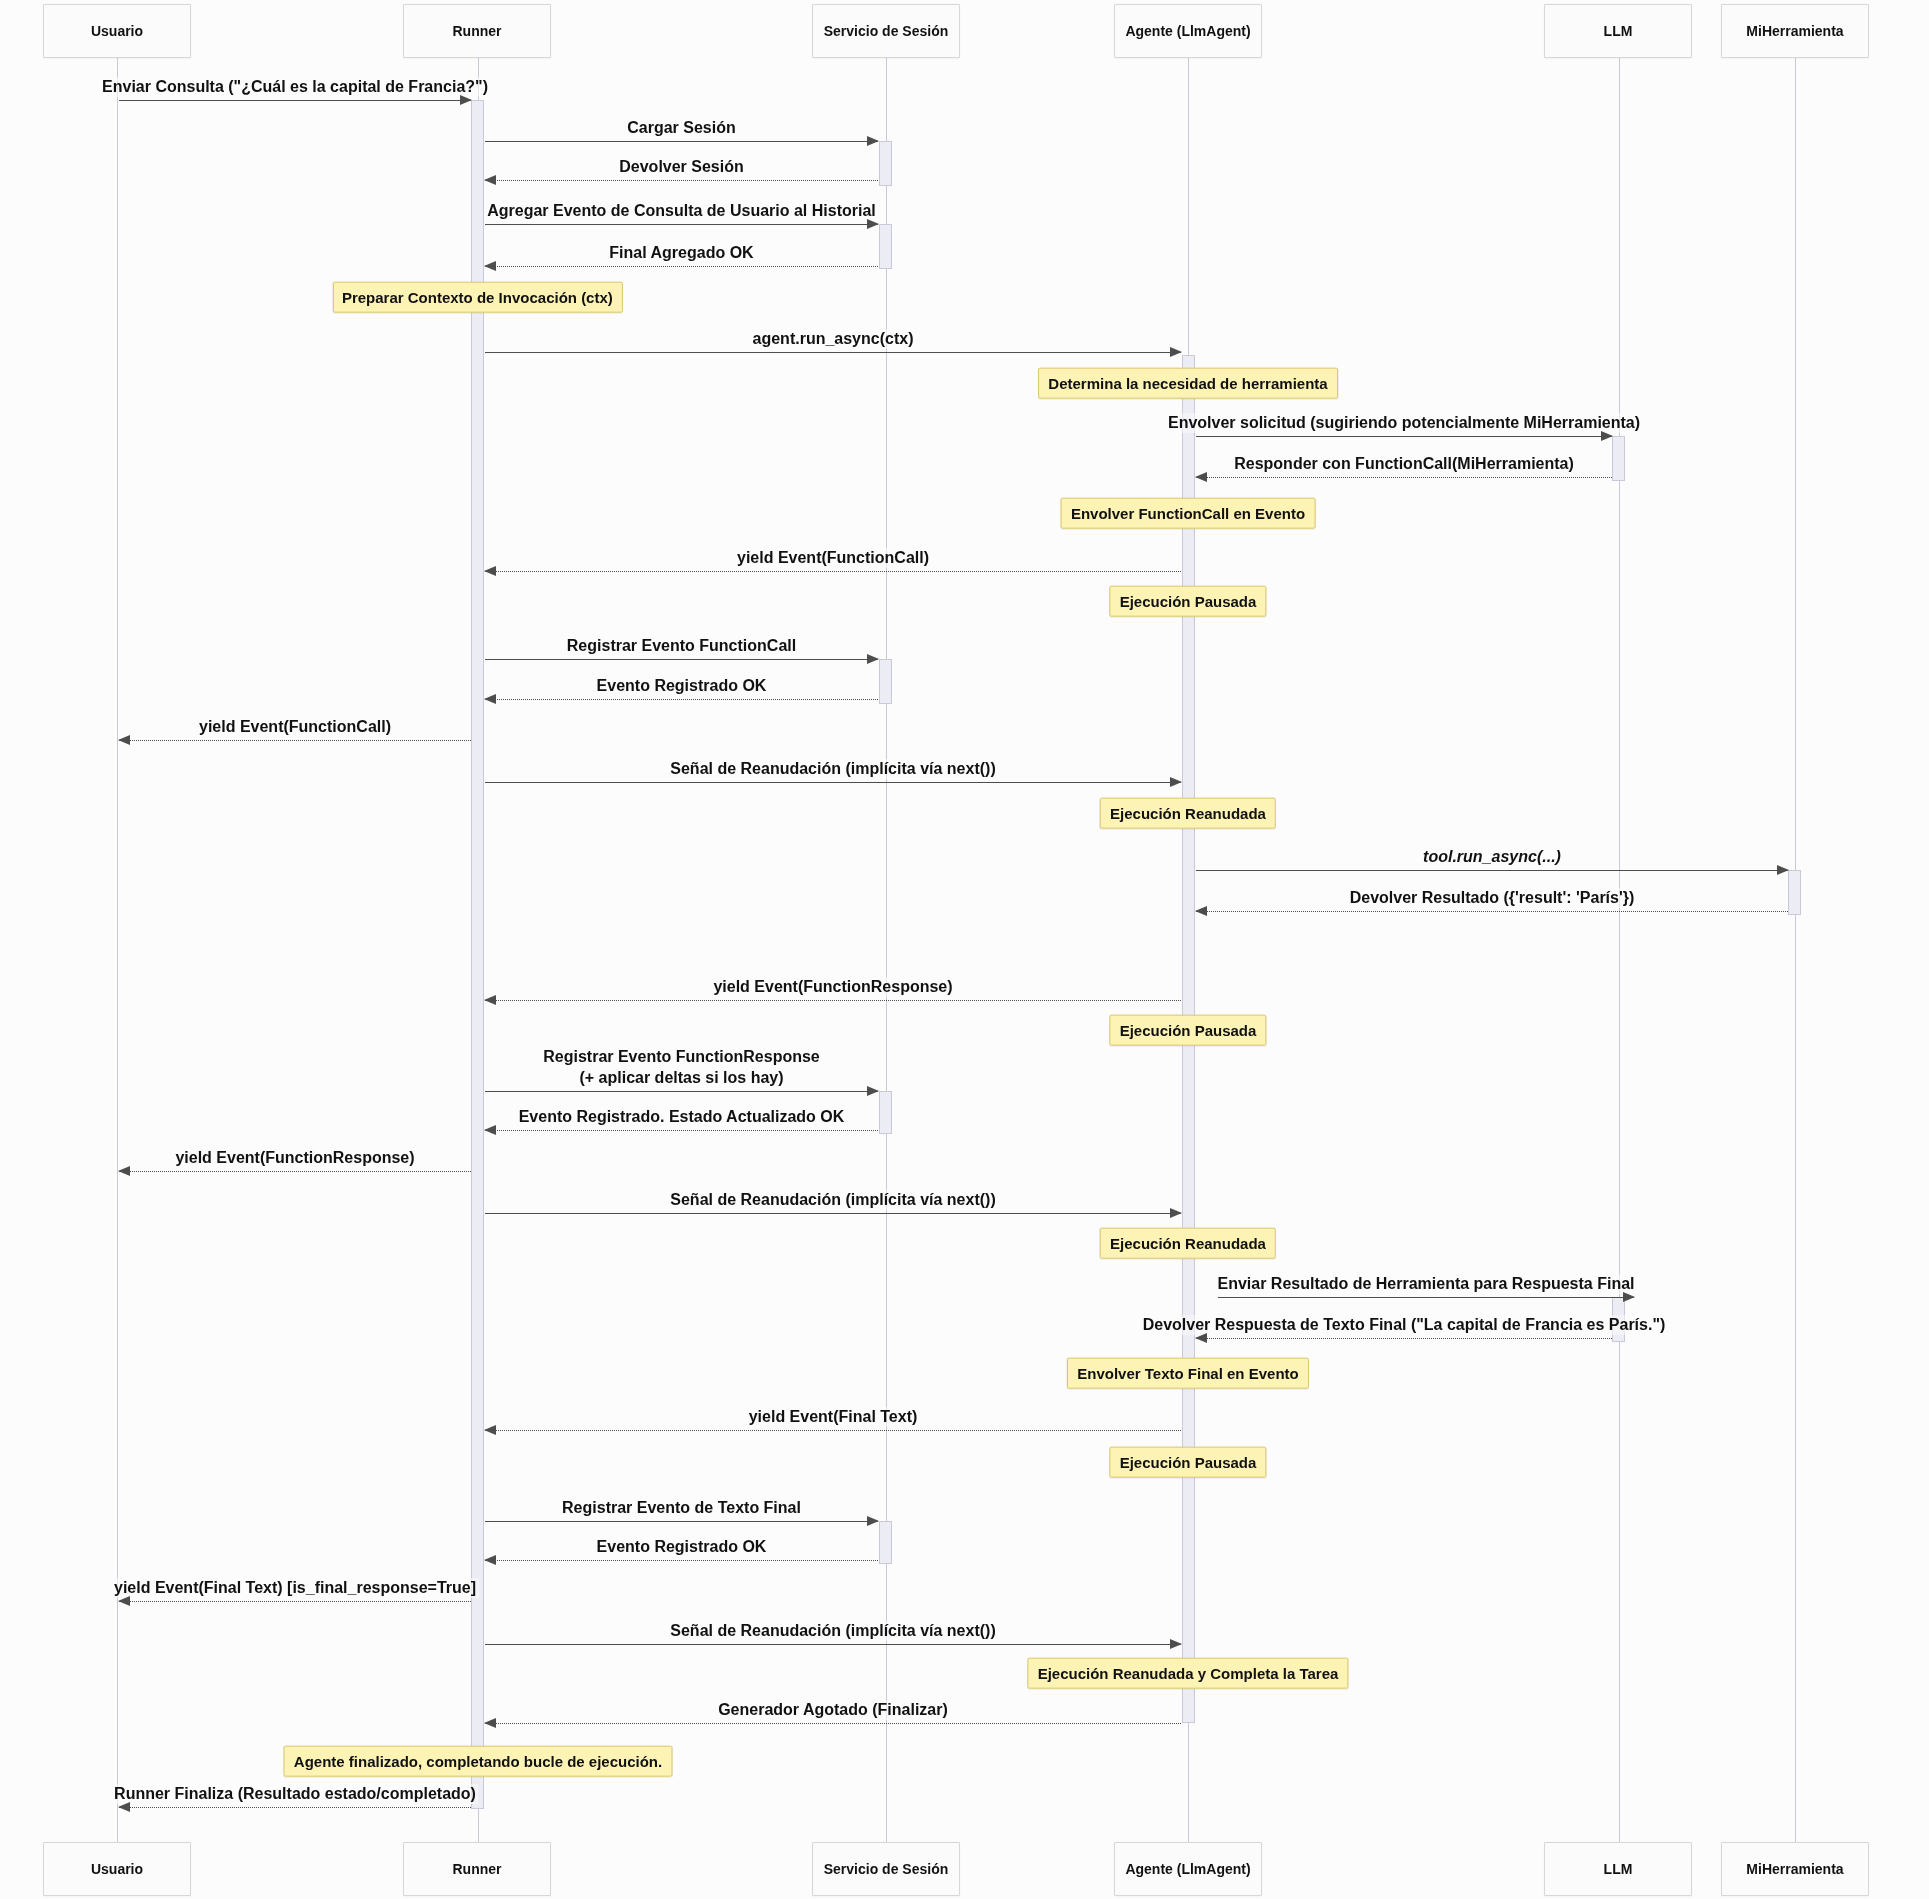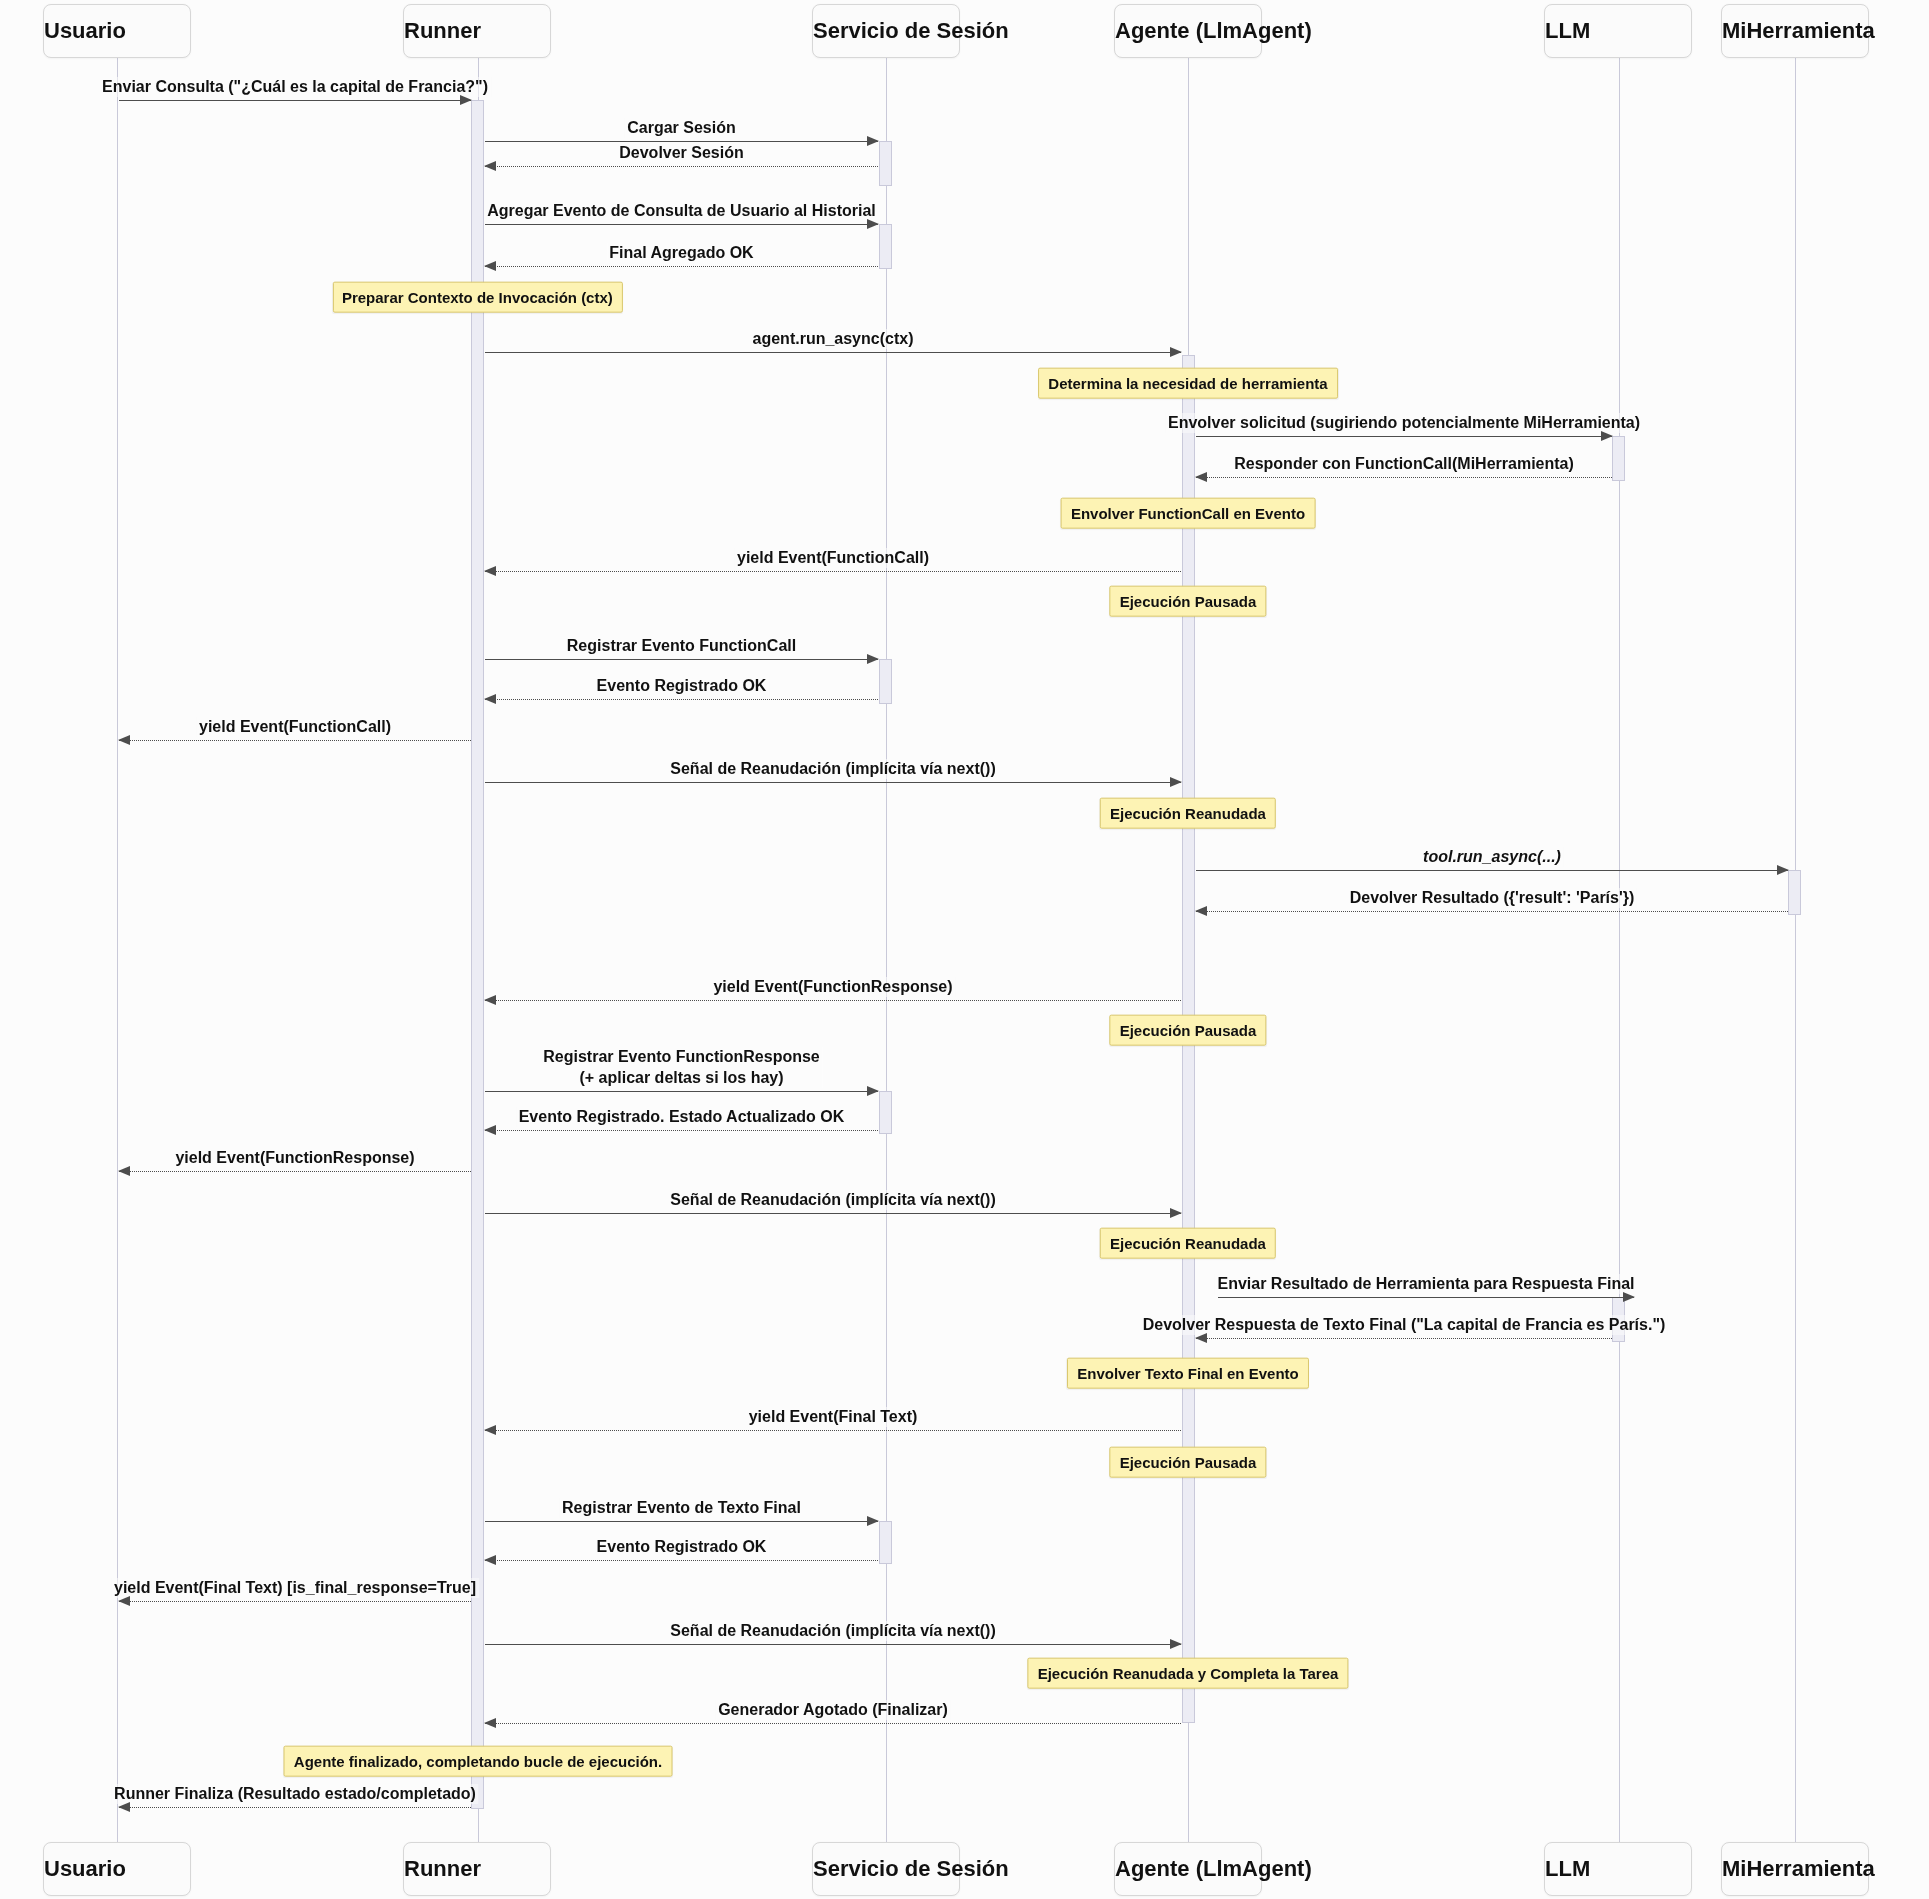--- a/index.html
+++ b/index.html
@@ -25,26 +25,26 @@
     width:1929px;
     height:1900px;
     background:var(--bg);
     overflow:hidden;
   }
   .actor{
     position:absolute;
     height:54px;
     background:var(--actor-bg);
     border:0.9px solid var(--actor-border);
-    border-radius:8px;
+    border-radius:1px;
     box-shadow:0 0.9px 1.9px rgba(0,0,0,0.04);
     display:flex;
     align-items:center;
-    justify-content:flex-start;
-    font-size:22px;
+    justify-content:center;
+    font-size:14px;
     font-weight:600;
     white-space:nowrap;
     box-sizing:border-box;
     z-index:5;
   }
   .lifeline{
     position:absolute;
     width:0.9px;
     background:var(--lifeline);
     z-index:1;
@@ -178,21 +178,21 @@
     <div class="message solid" style="left: 119px; top: 100px; width: 352px;">
       <div class="msg-label">Enviar Consulta ("¿Cuál es la capital de Francia?")</div>
       <div class="msg-line"></div>
       <div class="msg-arrow right"></div>
     </div>
     <div class="message solid" style="left: 485px; top: 141px; width: 393px;">
       <div class="msg-label">Cargar Sesión</div>
       <div class="msg-line"></div>
       <div class="msg-arrow right"></div>
     </div>
-    <div class="message dashed" style="left: 485px; top: 166px; width: 393px;">
+    <div class="message dashed" style="left: 485px; top: 180px; width: 393px;">
       <div class="msg-label">Devolver Sesión</div>
       <div class="msg-line"></div>
       <div class="msg-arrow left"></div>
     </div>
     <div class="message solid" style="left: 485px; top: 224px; width: 393px;">
       <div class="msg-label">Agregar Evento de Consulta de Usuario al Historial</div>
       <div class="msg-line"></div>
       <div class="msg-arrow right"></div>
     </div>
     <div class="message dashed" style="left: 485px; top: 266px; width: 393px;">

